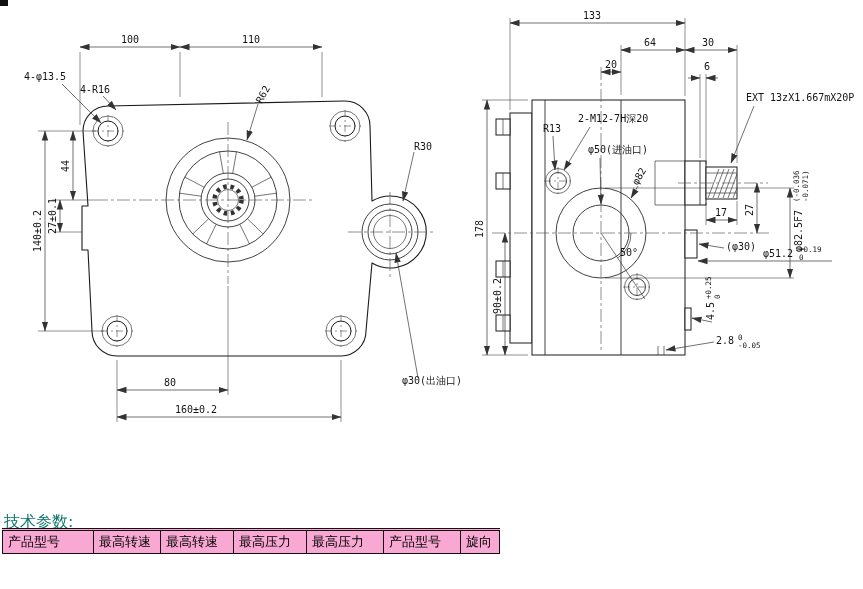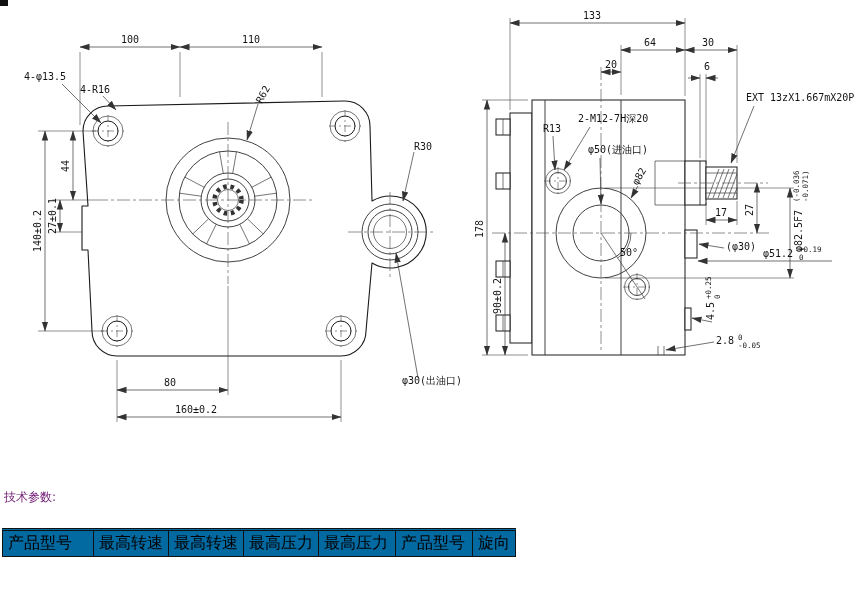--- a/index.html
+++ b/index.html
@@ -9,24 +9,24 @@
   svg text{font-family:"DejaVu Sans Mono", monospace;font-size:10px;fill:#141414;}
   svg text.tol{font-size:7.5px;}
   .ol{fill:#ffffff;stroke:#1b1b1b;stroke-width:1.1;stroke-linejoin:round;}
   .wh{fill:#ffffff;stroke:#1b1b1b;stroke-width:1;}
   .tn{fill:none;stroke:#2b2b2b;stroke-width:0.9;}
   .tn2{fill:none;stroke:#3a3a3a;stroke-width:0.7;}
   .cl{stroke:#555;stroke-width:0.65;stroke-dasharray:13 3 3 3;fill:none;}
   .cl2{stroke:#555;stroke-width:0.65;stroke-dasharray:7 3 2 3;fill:none;}
   .dm{stroke:#333;stroke-width:0.7;fill:none;}
   .ex{stroke:#333;stroke-width:0.55;fill:none;}
-  #params-title{position:absolute;left:4px;top:489px;font-size:12px;color:#701a75;}
+  #params-title{position:absolute;left:4px;top:512px;font-size:16px;color:#0f766e;}
   table.params{position:absolute;left:2px;top:528px;border-collapse:collapse;
-               border:1px solid #111;border-top:3px double #111;font-size:16px;color:#000;
-               background:#0369a1;}
+               border:1px solid #111;border-top:3px double #111;font-size:13px;color:#000;
+               background:#f9a8d4;}
   table.params th,table.params td{border:1px solid #111;padding:2px 5px;font-weight:normal;
                text-align:left;white-space:nowrap;height:18px;}
 </style>
 </head>
 <body>
 
 <div id="stage">
 <svg width="863" height="480" viewBox="0 0 863 480">
   <defs>
     <marker id="arr" viewBox="0 0 10 10" refX="9.5" refY="5" markerWidth="10" markerHeight="10" orient="auto-start-reverse" markerUnits="userSpaceOnUse">

